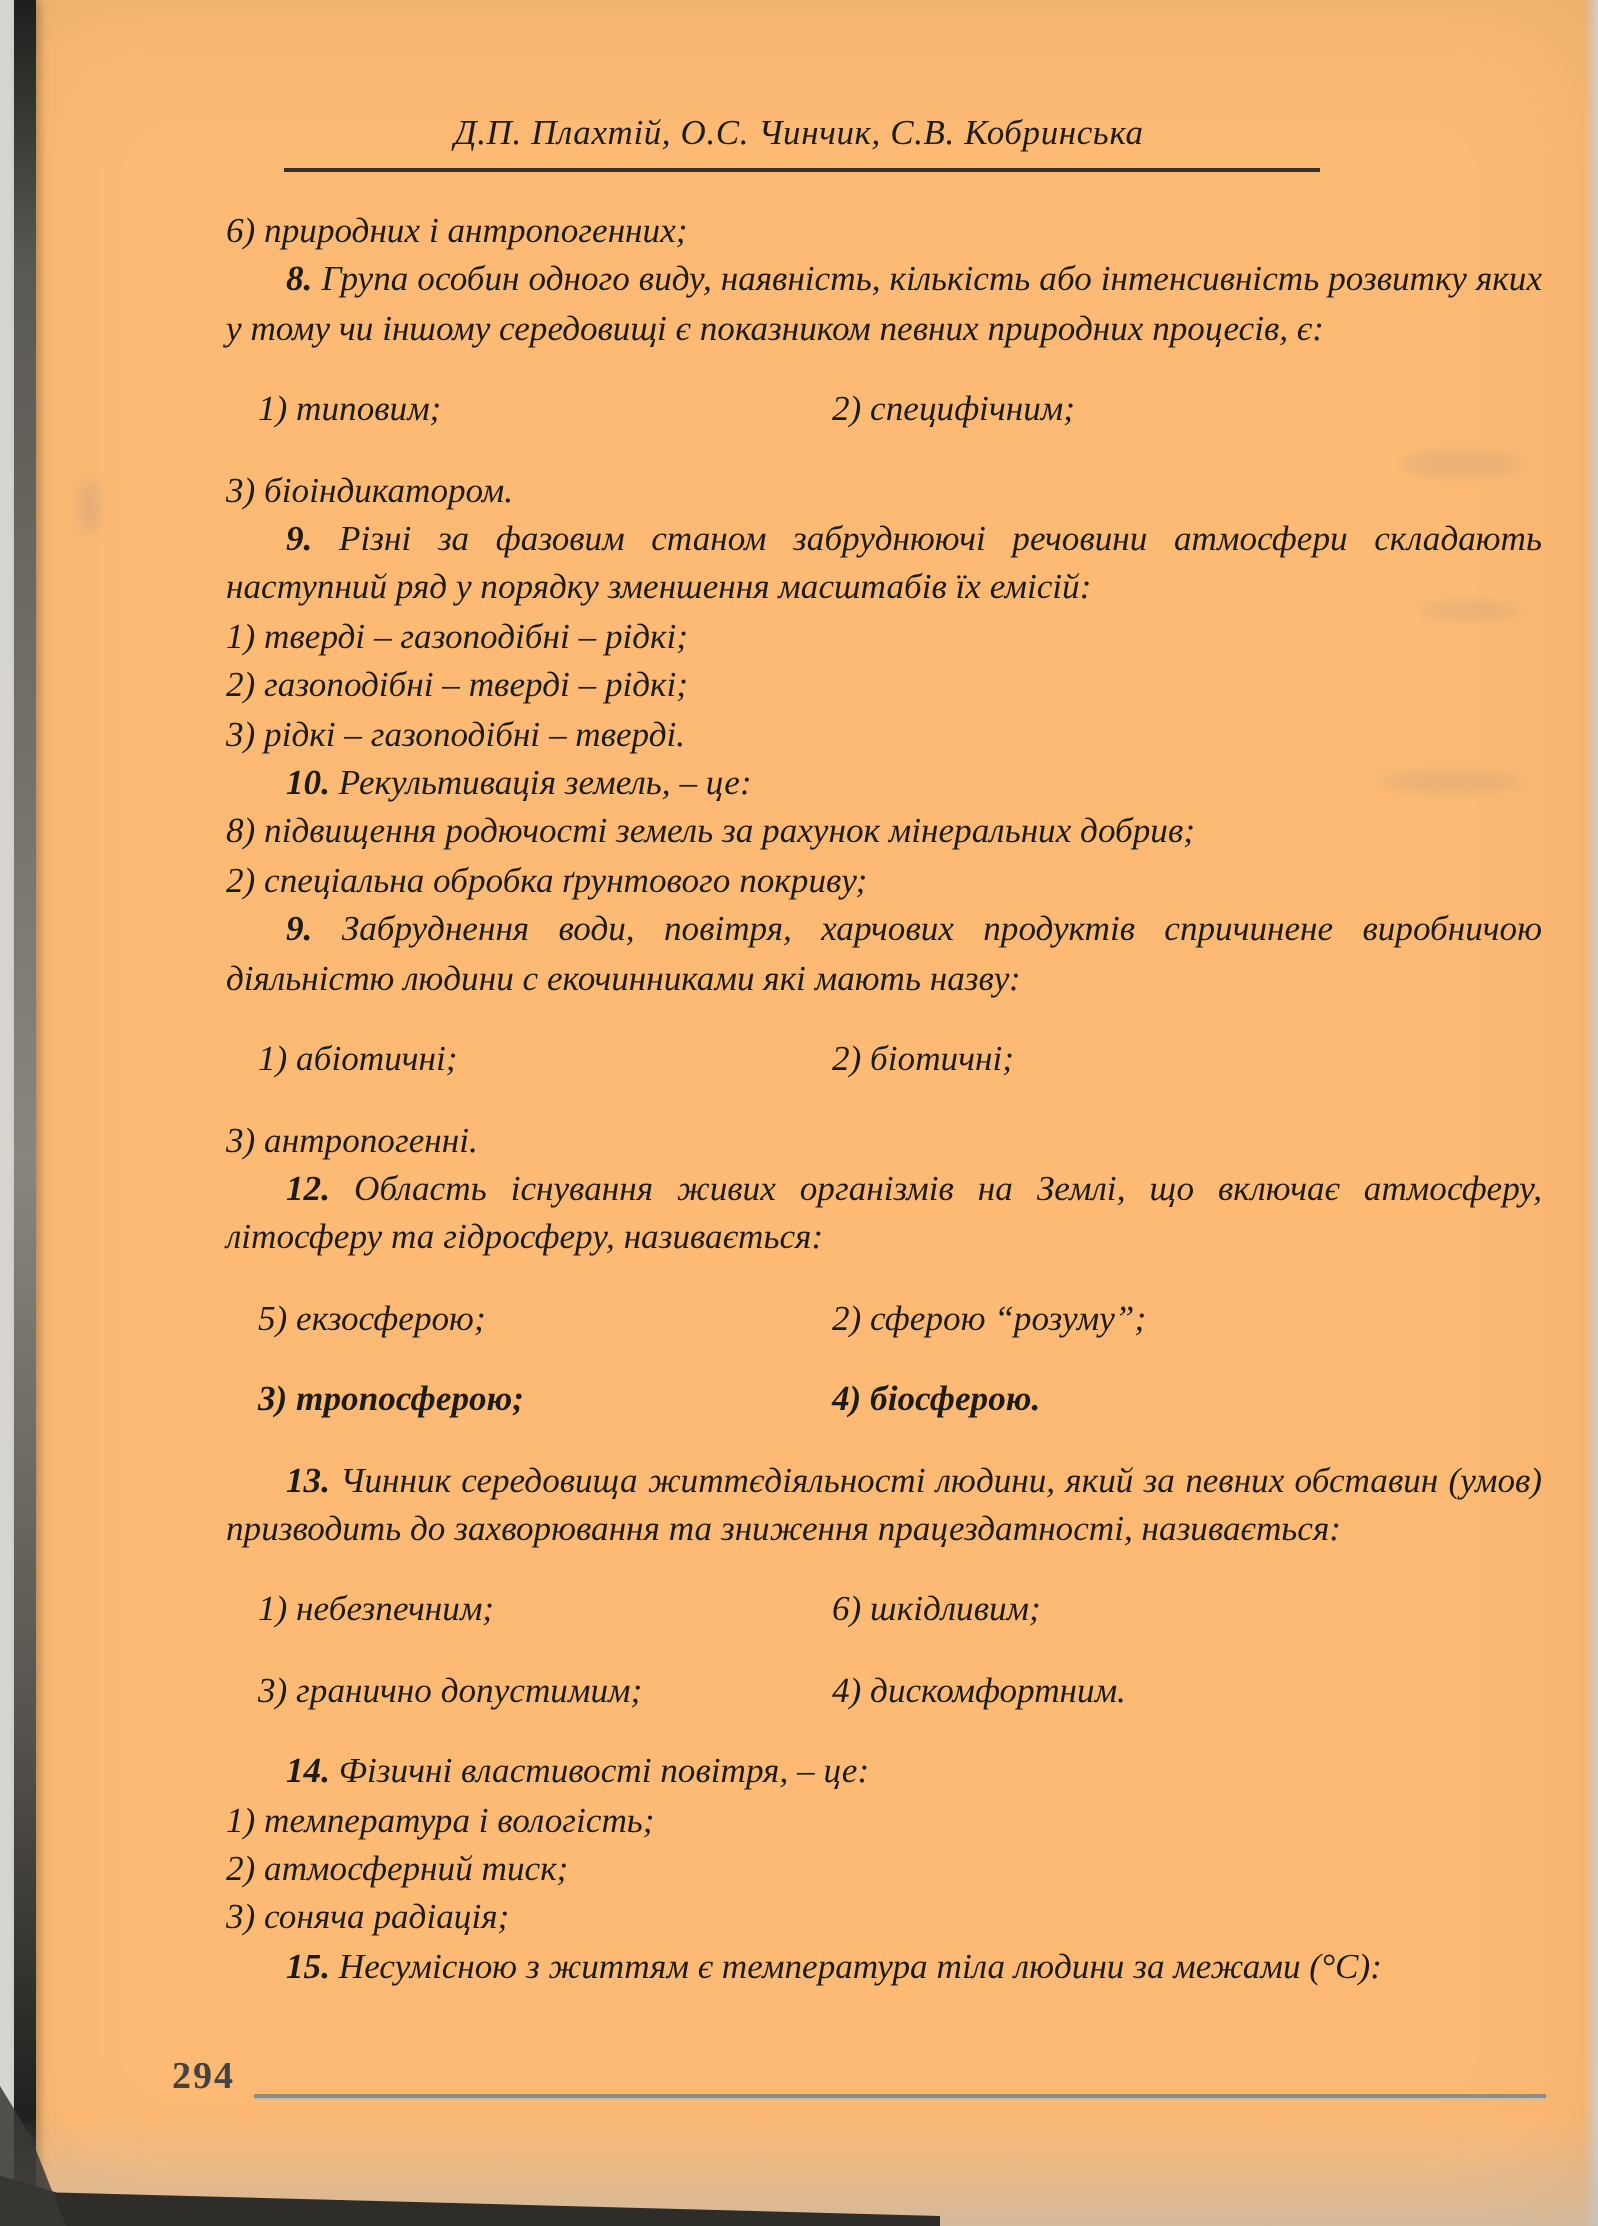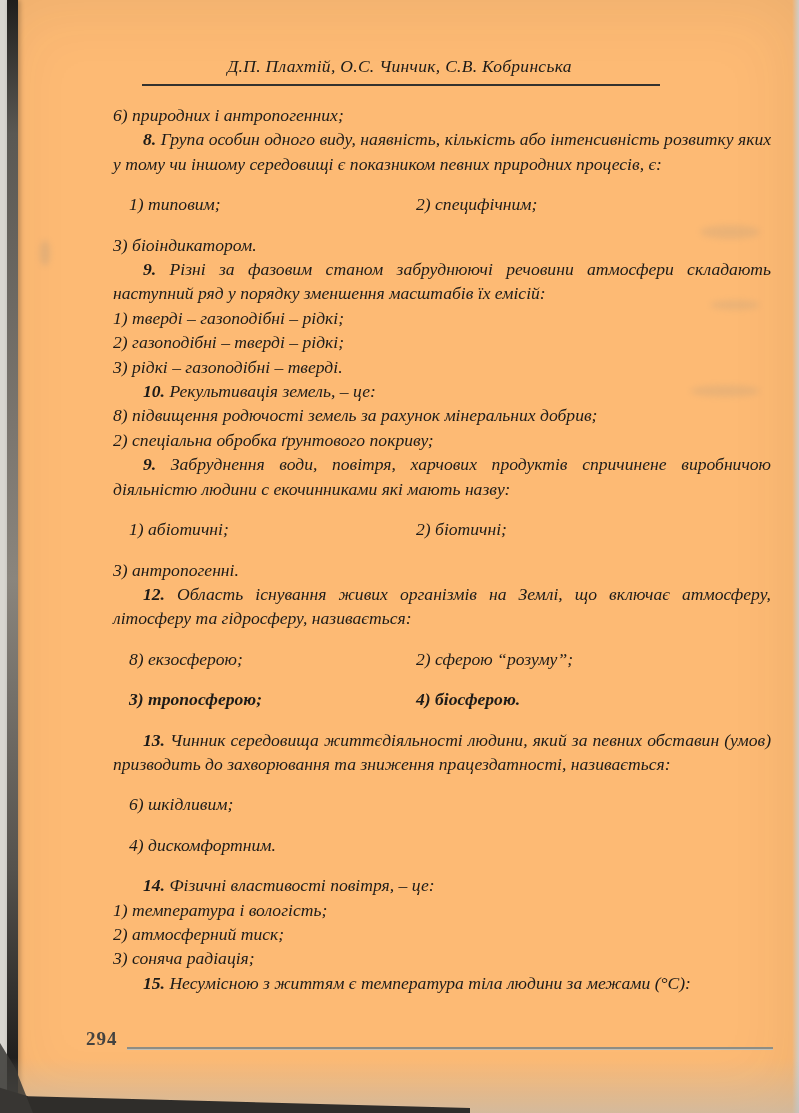--- a/index.html
+++ b/index.html
@@ -89,32 +89,34 @@
       <p class="option">8) підвищення родючості земель за рахунок мінеральних добрив;</p>
       <p class="option">2) спеціальна обробка ґрунтового покриву;</p>
       <p class="question"><b>9. </b>Забруднення води, повітря, харчових продуктів спричинене виробничою діяльністю людини с екочинниками які мають назву:</p>
       <div class="cols">
         <span class="c1">1) абіотичні;</span>
         <span class="c2">2) біотичні;</span>
       </div>
       <p class="option">3) антропогенні.</p>
       <p class="question"><b>12. </b>Область існування живих організмів на Землі, що включає атмосферу, літосферу та гідросферу, називається:</p>
       <div class="cols">
-        <span class="c1">8) екзосферою;</span>
+        <span class="c1">5) екзосферою;</span>
         <span class="c2">2) сферою “розуму”;</span>
       </div>
       <div class="cols bold">
         <span class="c1">3) тропосферою;</span>
         <span class="c2">4) біосферою.</span>
       </div>
       <p class="question"><b>13. </b>Чинник середовища життєдіяльності людини, який за певних обставин (умов) призводить до захворювання та зниження працездатності, називається:</p>
       <div class="cols">
+        <span class="c1">1) небезпечним;</span>
         <span class="c2">6) шкідливим;</span>
       </div>
       <div class="cols">
+        <span class="c1">3) гранично допустимим;</span>
         <span class="c2">4) дискомфортним.</span>
       </div>
       <p class="question"><b>14. </b>Фізичні властивості повітря, – це:</p>
       <p class="option">1) температура і вологість;</p>
       <p class="option">2) атмосферний тиск;</p>
       <p class="option">3) соняча радіація;</p>
       <p class="question"><b>15. </b>Несумісною з життям є температура тіла людини за межами (°С):</p>
     </div>
 
   <div class="footer">

